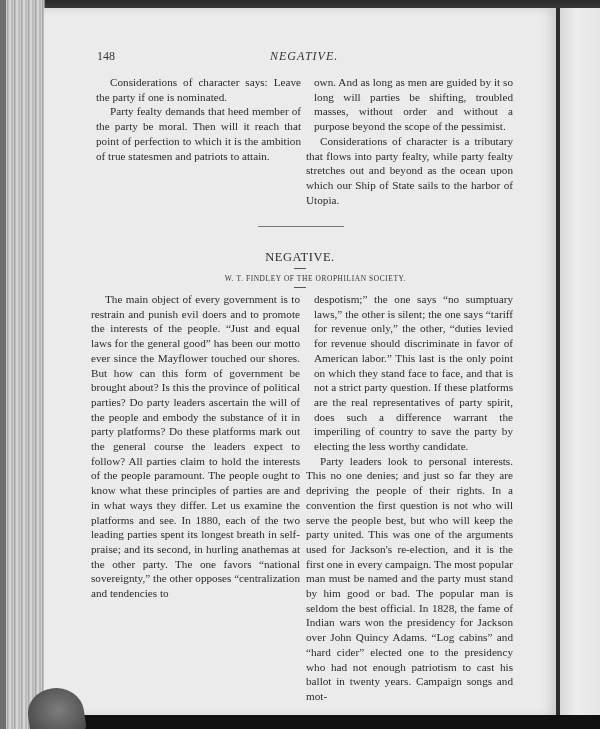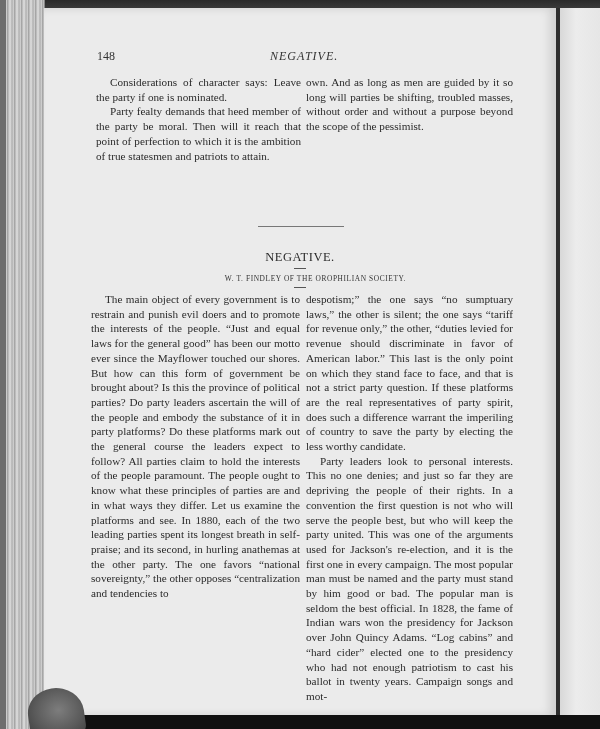--- a/index.html
+++ b/index.html
@@ -50,21 +50,21 @@
       position: absolute; left: 97px; top: 49px; font-size: 12px; color: #333; text-align: right;
     }
     .running-head {
       position: absolute; left: 270px; top: 49px; font-size: 12px; font-style: italic;
       letter-spacing: 1px; color: #333;
     }
     .col {
       position: absolute; text-align: justify;
     }
     .col p { margin: 0; text-indent: 14px; }
-    .col p.noindent { text-indent: 0; }
+    .col p.noindent { text-indent: 0; margin-left: 8px; }
     .col-tl { left: 96px; top: 75px; width: 205px; }
     .col-tr { left: 306px; top: 75px; width: 207px; }
     .col-bl { left: 91px; top: 292px; width: 209px; }
     .col-br { left: 306px; top: 292px; width: 207px; }
     .section-rule {
       position: absolute; left: 258px; top: 226px; width: 86px; height: 1px; background: #777;
     }
     .section-title {
       position: absolute; left: 200px; top: 250px; width: 200px; text-align: center;
       font-size: 12.5px; letter-spacing: 0.5px; color: #2c2c2c;
@@ -91,20 +91,21 @@
 <div class="pagenum text">148</div>
 <div class="running-head text">NEGATIVE.</div>
 
 <div class="col col-tl text">
   <p>Considerations of character says: Leave the party if one is nominated.</p>
   <p>Party fealty demands that heed member of the party be moral. Then will it reach that point of perfection to which it is the ambition of true statesmen and patriots to attain.</p>
 </div>
 
 <div class="col col-tr text">
   <p class="noindent">own. And as long as men are guided by it so long will parties be shifting, troubled masses, without order and without a purpose beyond the scope of the pessimist.</p>
+  <p>Considerations of character is a tributary that flows into party fealty, while party fealty stretches out and beyond as the ocean upon which our Ship of State sails to the harbor of Utopia.</p>
 </div>
 
 <div class="section-rule"></div>
 <div class="section-title">NEGATIVE.</div>
 <div class="short-rule" style="left:294px; top:268px;"></div>
 <div class="byline">W. T. FINDLEY OF THE OROPHILIAN SOCIETY.</div>
 <div class="short-rule" style="left:294px; top:287px;"></div>
 
 <div class="col col-bl text">
   <p>The main object of every government is to restrain and punish evil doers and to promote the interests of the people. “Just and equal laws for the general good” has been our motto ever since the Mayflower touched our shores. But how can this form of government be brought about? Is this the province of political parties? Do party leaders ascertain the will of the people and embody the substance of it in party platforms? Do these platforms mark out the general course the leaders expect to follow? All parties claim to hold the interests of the people paramount. The people ought to know what these principles of parties are and in what ways they differ. Let us examine the platforms and see. In 1880, each of the two leading parties spent its longest breath in self-praise; and its second, in hurling anathemas at the other party. The one favors “national sovereignty,” the other opposes “centralization and tendencies to</p>

